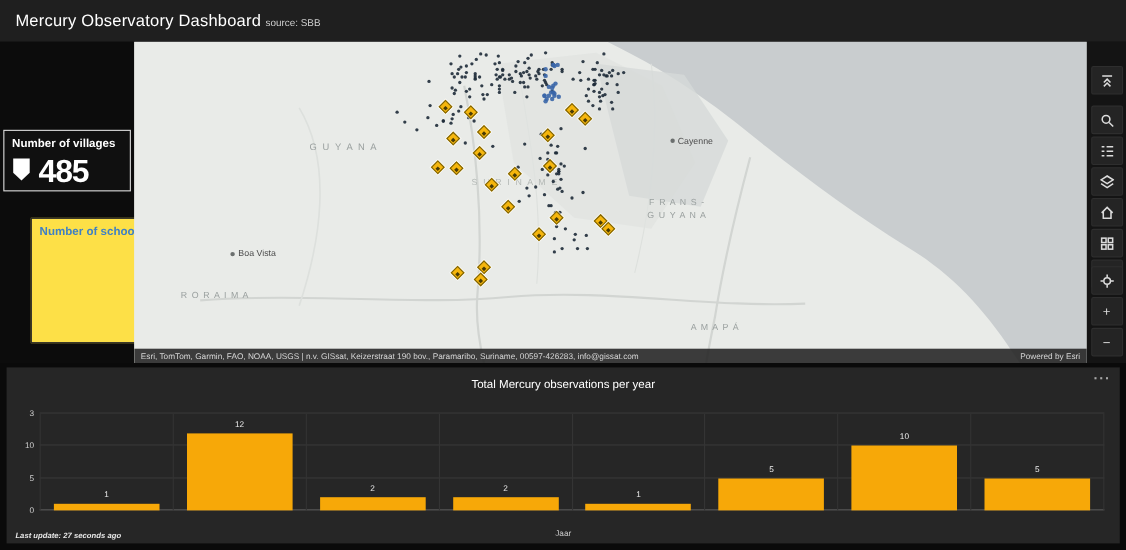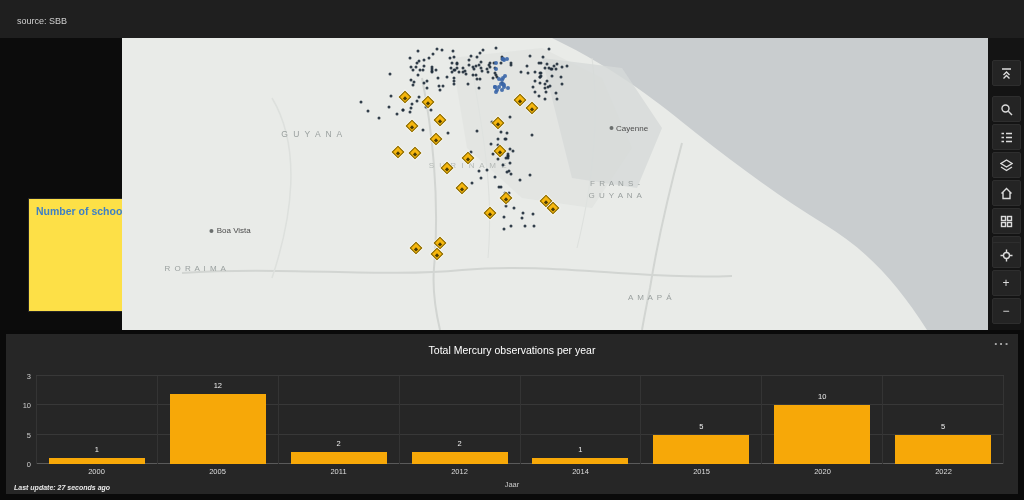--- a/index.html
+++ b/index.html
@@ -2,21 +2,21 @@
 <html><head>
 <meta charset="utf-8">
 <style>
   * { margin:0; padding:0; box-sizing:border-box; }
   html,body { background:#060606; font-family:"Liberation Sans","DejaVu Sans",sans-serif; }
   #app { position:relative; width:1024px; height:500px; background:#0a0a0a; overflow:hidden; }
 
   
   .header { position:absolute; top:0; left:0; width:1024px; height:38px; background:#1f1f1f; display:flex; align-items:center; }
   .header-title { color:#fff; font-size:15px; font-weight:500; margin-left:14px; letter-spacing:.2px; }
-  .header-sub { color:#cfcfcf; font-size:9px; margin-left:17px; margin-top:4px; }
+  .header-sub { color:#cfcfcf; font-size:9px; margin-left:4px; margin-top:4px; }
   .district-box { position:absolute; right:0; top:0; width:131px; height:40px; background:#0d0d0d; padding:5px 10px; }
   .district-label { color:#fff; font-size:9.5px; font-weight:bold; }
   .district-value { color:#8b8b8b; font-size:9.5px; margin-top:3px; }
 
   
   .main { position:absolute; top:38px; left:0; width:1024px; height:292px; }
 
   
   .sidebar { position:absolute; left:0; top:0; width:122px; height:292px; background:#0c0c0c; }
   .stat-card { position:absolute; left:3px; width:116px; padding:6px 7px; }
@@ -64,28 +64,40 @@
   .xtick { flex:1; text-align:center; color:#ddd; font-size:7.5px; }
   .chart-xaxis-name { position:absolute; left:0; width:100%; top:146px; text-align:center; color:#c9c9c9; font-size:7.5px; }
   .chart-note { position:absolute; left:8px; bottom:3px; color:#e8e8e8; font-size:7px; font-style:italic; font-weight:bold; }
 </style>
 </head>
 <body>
 
 <div id="app">
 
   <div class="header">
+    <div class="header-title">Mercury Observatory Dashboard</div>
     <div class="header-sub">source: SBB</div>
   </div>
 
   <div class="main">
 
     <div class="sidebar">
 
 
+      <div class="stat-card card-vil">
+        <div class="stat-title" style="color:#ffffff;font-size:10.5px">Number of villages</div>
+        <div class="stat-row">
+          <span>
+            <svg width="17" height="22" viewBox="0 0 17 22">
+                <path d="M1 1 h15 v13 l-7.5 7 L1 14 Z" fill="#ffffff"></path>
+              </svg>
+          </span>
+          <span class="stat-value" style="color:#ffffff">485</span>
+        </div>
+      </div>
 
       <div class="stat-card card-sch">
         <div class="stat-title" style="color:#3f80c4;font-size:10.5px">Number of schools</div>
       </div>
     </div>
 
     <div class="map">
       <svg class="base" width="866" height="292" viewBox="0 0 866 292">
         <rect x="0" y="0" width="866" height="292" fill="#e9ebe8"></rect>
         <path d="M430 0 L866 0 L866 292 L805 292 C775 245 745 212 702 186 C660 160 618 130 574 95 C538 66 498 33 430 0 Z" fill="#c9cdcf"></path>
@@ -389,20 +401,24 @@
             <div class="inner"></div>
           </div>
           <div class="school-marker" style="left: 36.4%; top: 74%;">
             <div class="inner"></div>
           </div>
           <div class="school-marker" style="left: 49.8%; top: 58.2%;">
             <div class="inner"></div>
           </div>
         </div>
 
+      <div class="attribution">
+        <span>Esri, TomTom, Garmin, FAO, NOAA, USGS | n.v. GISsat, Keizerstraat 190 bov., Paramaribo, Suriname, 00597-426283, info@gissat.com</span>
+        <span>Powered by Esri</span>
+      </div>
     </div>
 
     <div class="controls-strip">
       <div style="height:20px"></div>
       <div class="mc-btn">
         <svg width="13" height="13" viewBox="0 0 13 13">
             <path d="M2 2 H11 M3.5 8 L6.5 5 L9.5 8 M3.5 11.5 L6.5 8.5 L9.5 11.5"></path>
           </svg>
       </div>
       <div class="mc-gap"></div>
@@ -495,27 +511,17 @@
           <div class="slot">
             <div class="bar" style="height: 66.6667%; background: rgb(247, 168, 8);"></div>
             <div class="barval" style="bottom: 66.6667%;">10</div>
           </div>
           <div class="slot">
             <div class="bar" style="height: 33.3333%; background: rgb(247, 168, 8);"></div>
             <div class="barval" style="bottom: 33.3333%;">5</div>
           </div>
         </div>
     </div>
-    <div class="chart-xlabels">
-        <div class="xtick">2000</div>
-        <div class="xtick">2005</div>
-        <div class="xtick">2011</div>
-        <div class="xtick">2012</div>
-        <div class="xtick">2014</div>
-        <div class="xtick">2015</div>
-        <div class="xtick">2020</div>
-        <div class="xtick">2022</div>
-      </div>
     <div class="chart-xaxis-name">Jaar</div>
     <div class="chart-note">Last update: 27 seconds ago</div>
   </div>
 
 </div>
 
 </body></html>

